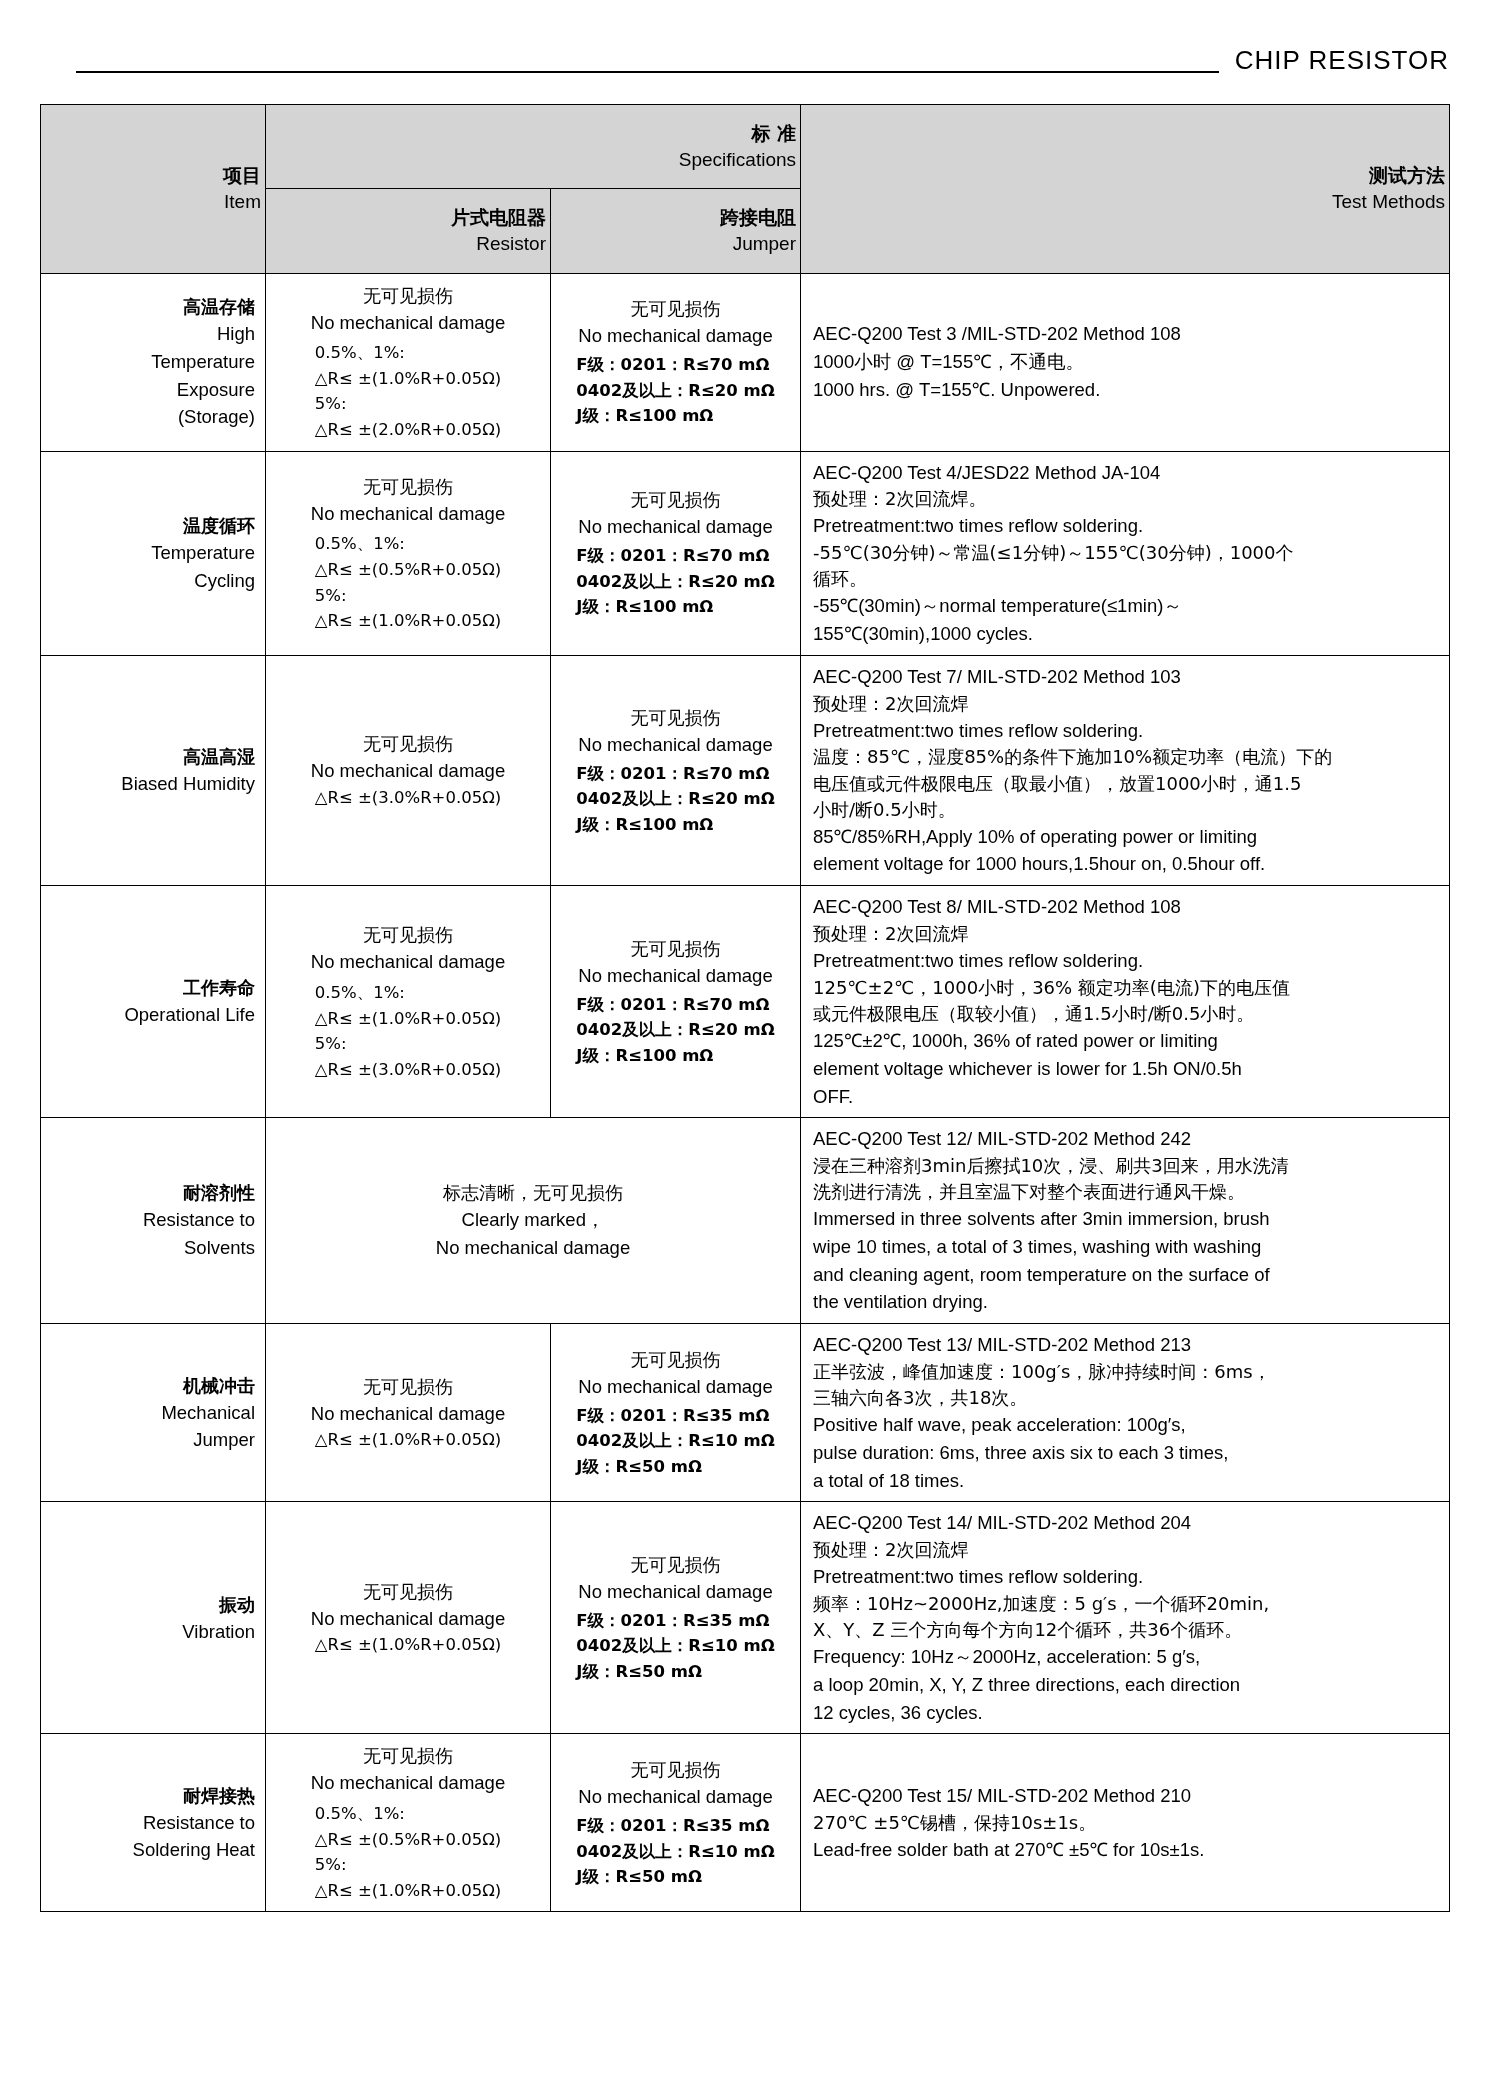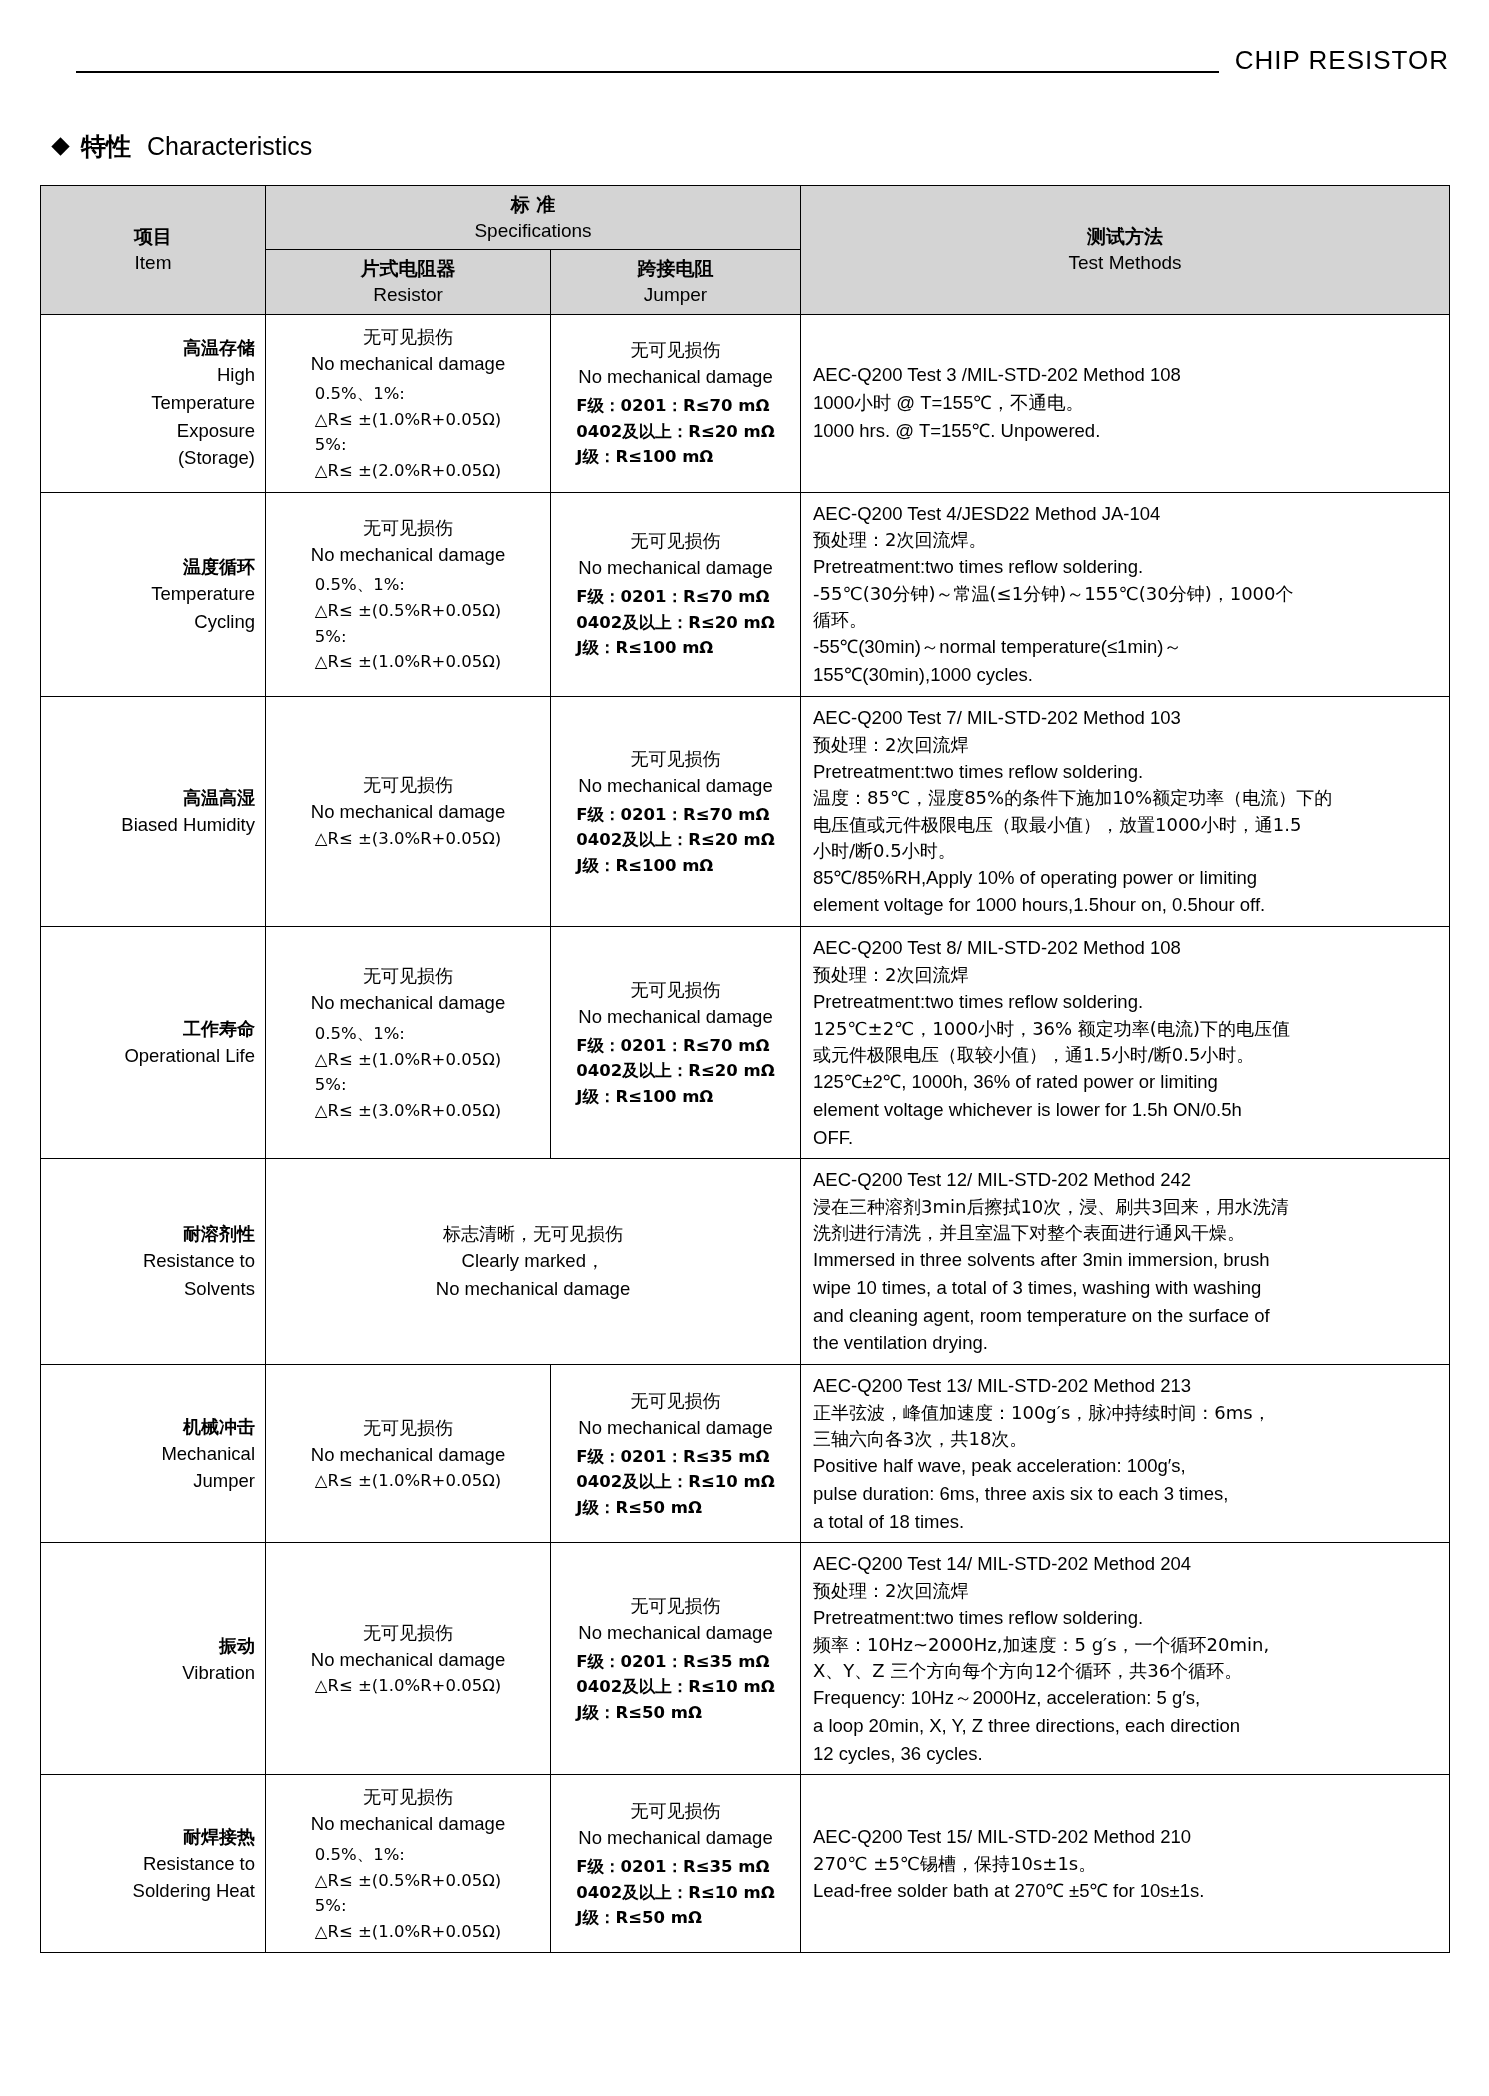--- a/index.html
+++ b/index.html
@@ -124,22 +124,22 @@
     width: 1409px;
     margin: 0 auto;
     table-layout: fixed;
   }
   table.spec th, table.spec td {
     border: 1px solid #000;
     vertical-align: middle;
   }
   thead th {
     background: #d4d4d4;
-    text-align: center;
-    padding: 6px 4px;
+    text-align: right;
+    padding: 16px 4px;
     font-weight: 400;
   }
   .th-cn {
     font-family: "DejaVu Sans", sans-serif;
     font-size: 19px;
     font-weight: 700;
     line-height: 1.35;
   }
   .th-en {
     font-size: 19px;
@@ -200,25 +200,20 @@
 </head>
 <body>
 
 <div class="page">
 
   <div class="header">
     <div class="header-rule"></div>
     <div class="header-title">CHIP RESISTOR</div>
   </div>
 
-  <div class="section-title">
-    <span class="diamond"></span>
-    <span class="section-cn">特性</span>
-    <span class="section-en">Characteristics</span>
-  </div>
 
   <table class="spec">
     <colgroup>
       <col class="c-item">
         <col class="c-res">
         <col class="c-jmp">
         <col class="c-test">
     </colgroup>
     <thead>
       <tr>

